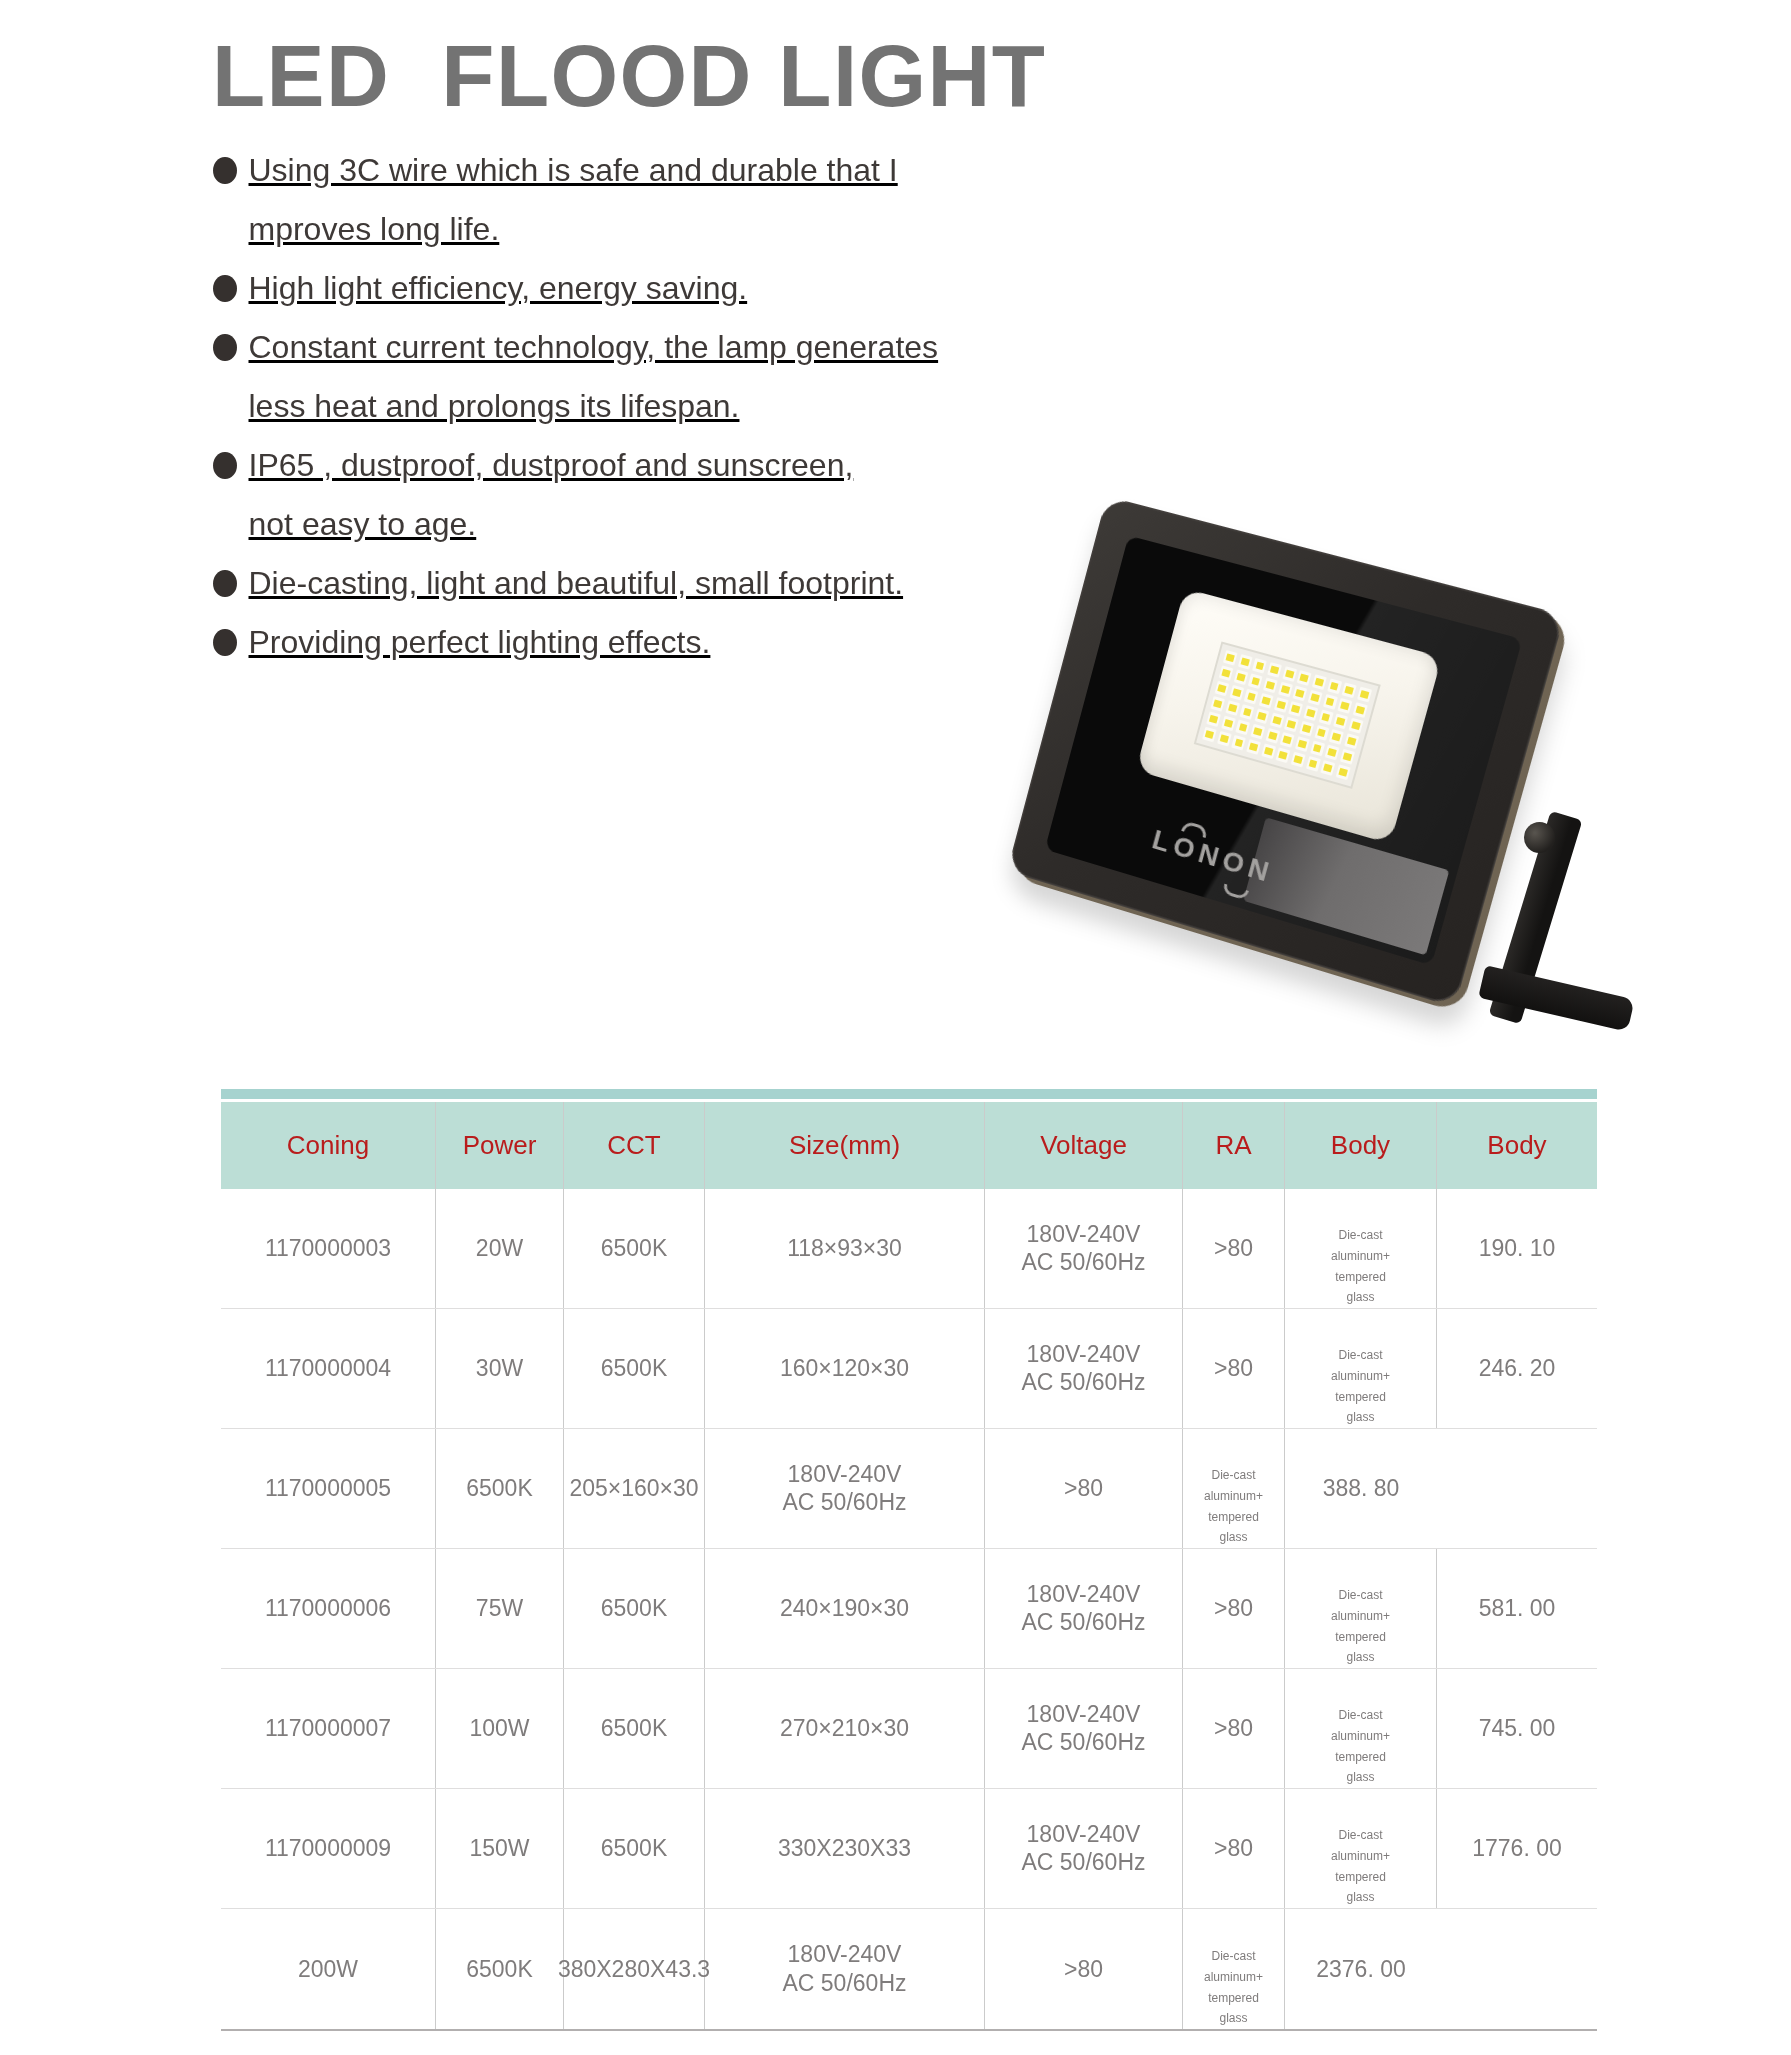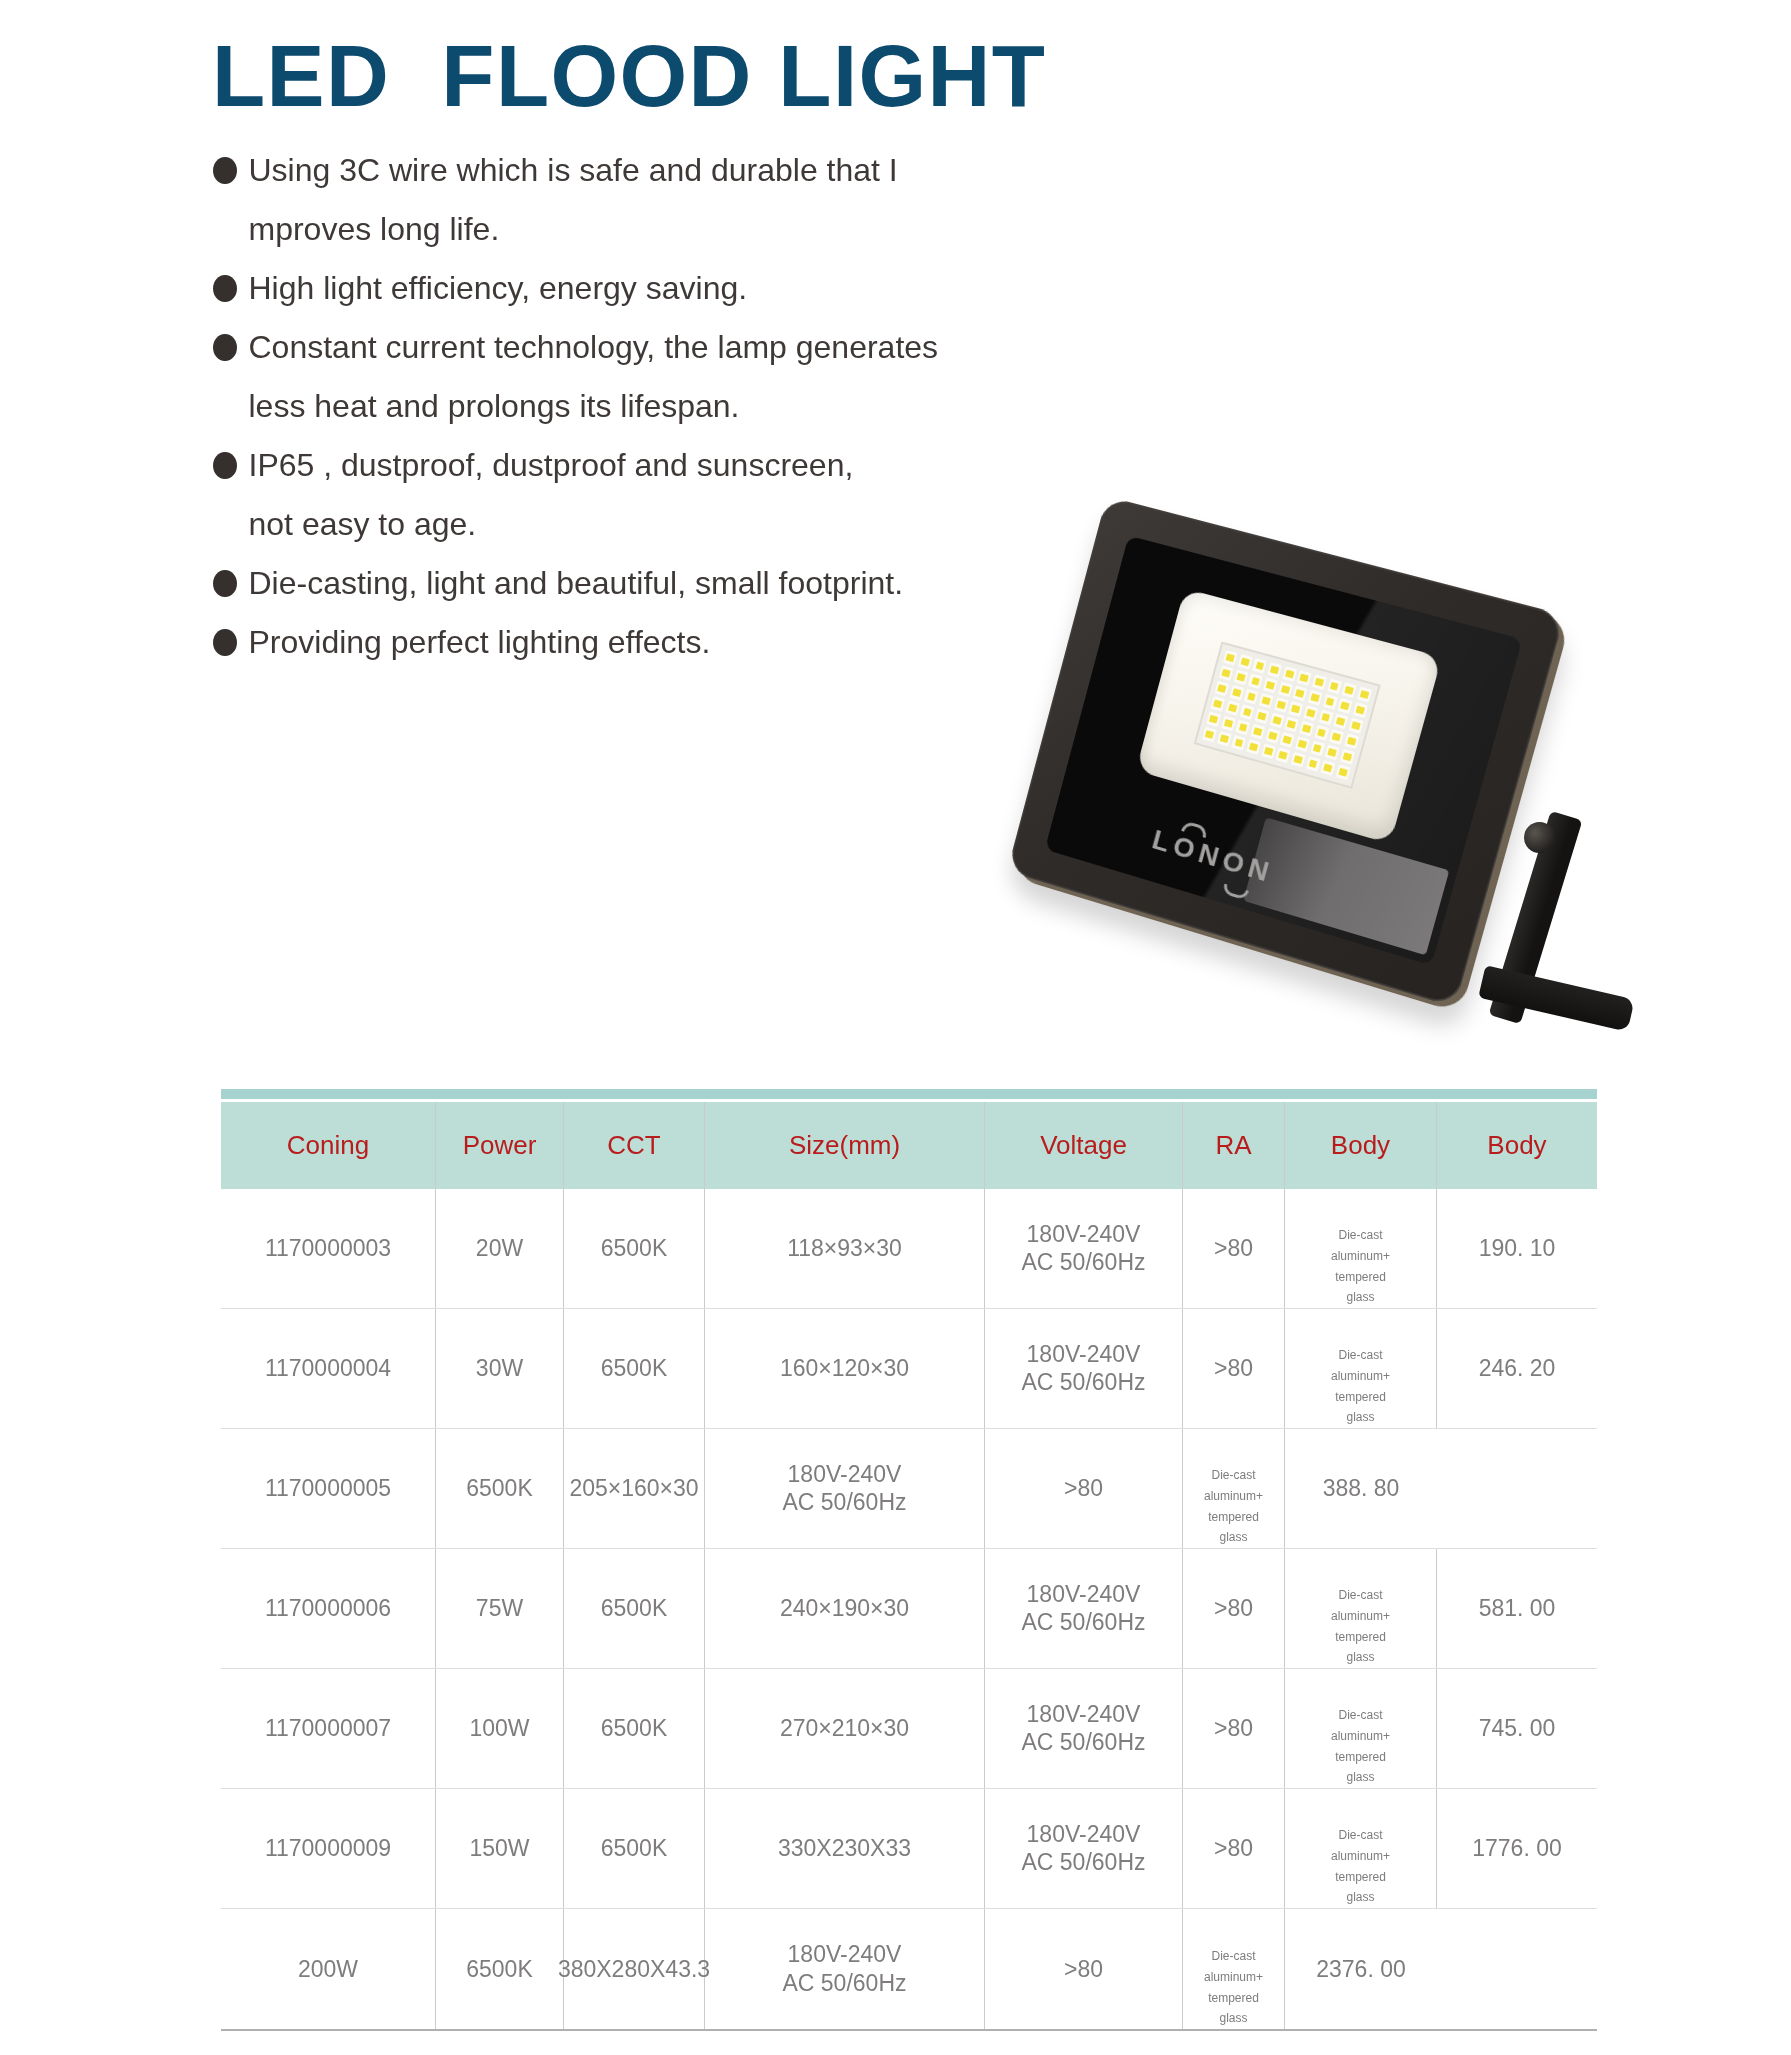--- a/index.html
+++ b/index.html
@@ -3,26 +3,26 @@
 <meta charset="utf-8">
 <style>
   * { margin:0; padding:0; box-sizing:border-box; }
   html,body { background:#ffffff; }
   body { font-family:"Liberation Sans","DejaVu Sans",sans-serif; }
   .page { position:relative; width:1791px; height:2056px; background:#ffffff; overflow:hidden; }
 
   
   .title {
     position:absolute; left:212px; top:26px;
-    font-size:87px; font-weight:600; color:#0c4a6e;
+    font-size:87px; font-weight:600; color:#737373;
     letter-spacing:1.4px; white-space:pre;
   }
 
   
-  .features { position:absolute; left:213px; top:141px; width:897px; }
+  .features { position:absolute; left:213px; top:141px; width:897px;text-decoration:underline; }
   .feature-line-row { display:flex; align-items:center; height:59px; }
   .dot { width:23.5px; height:27px; border-radius:50%; background:#35302e; margin-right:12px; flex:0 0 auto; }
   .dot.hidden-dot { visibility:hidden; }
   .feature-text { font-size:32px; color:#3e3937; white-space:pre; }
 
   
   .product { position:absolute; left:989px; top:455px; width:697px; height:640px; }
   .bracket-arm { position:absolute; left:530px; top:356px; width:33px; height:213px;
     background:linear-gradient(90deg,#2b2927,#141312 70%); border-radius:5.7px;
     transform:rotate(17deg); z-index:1; }

